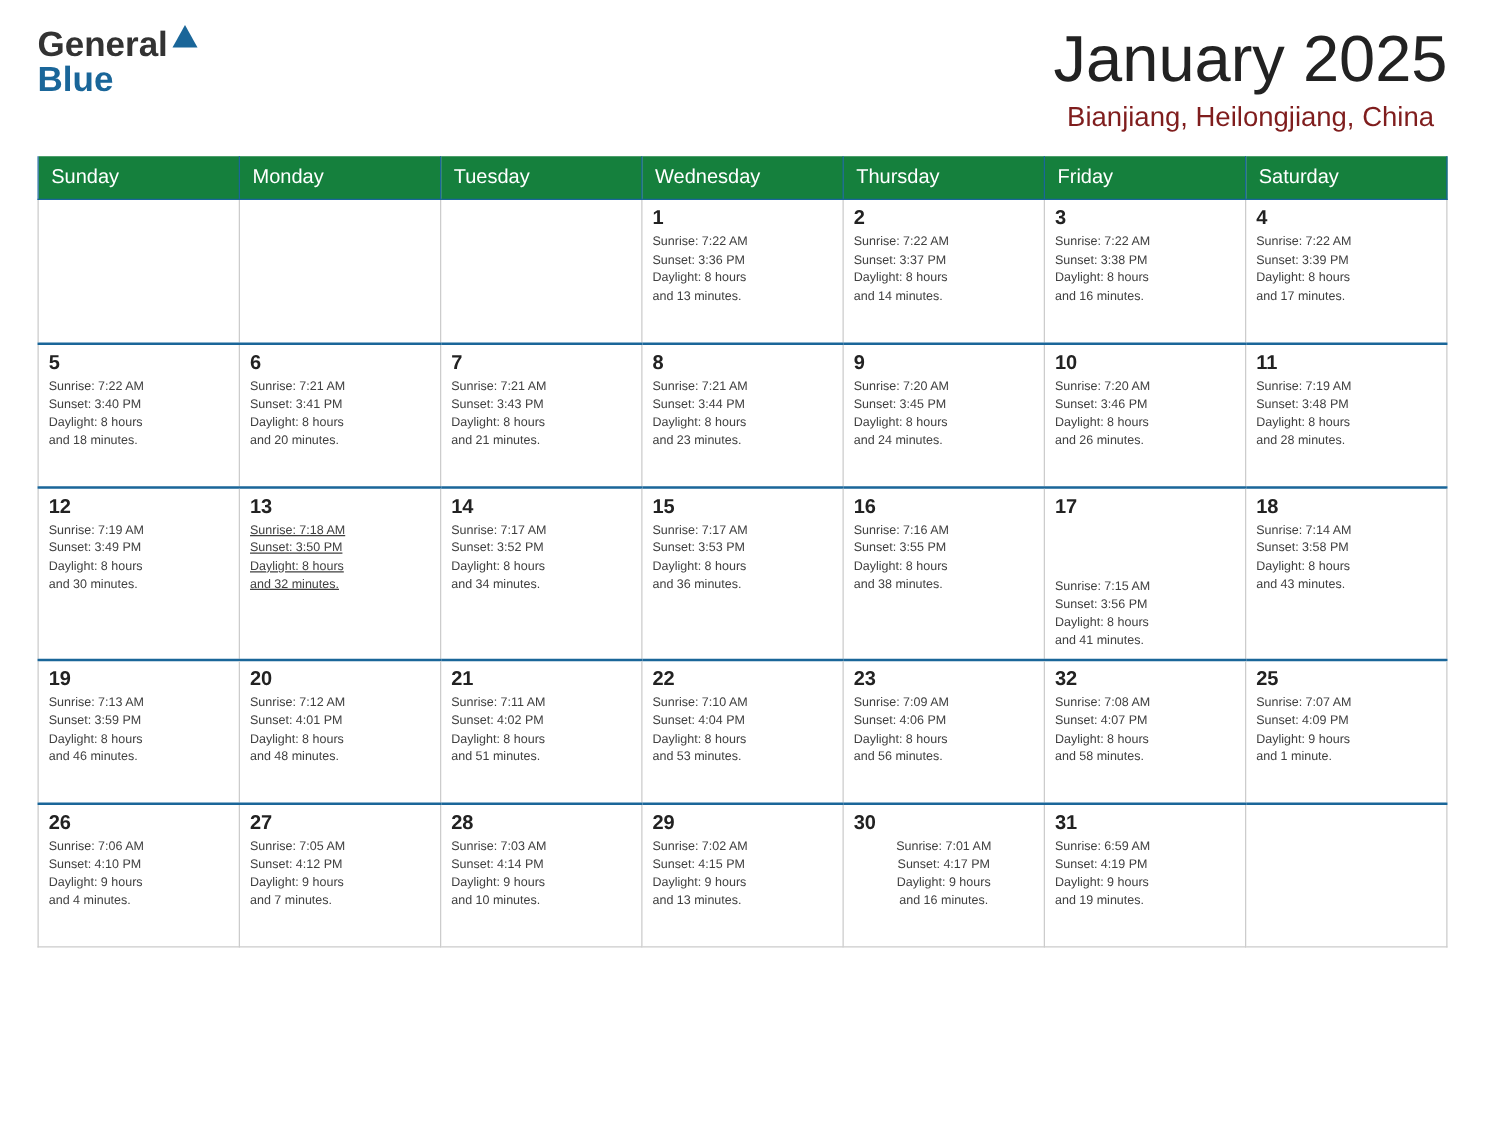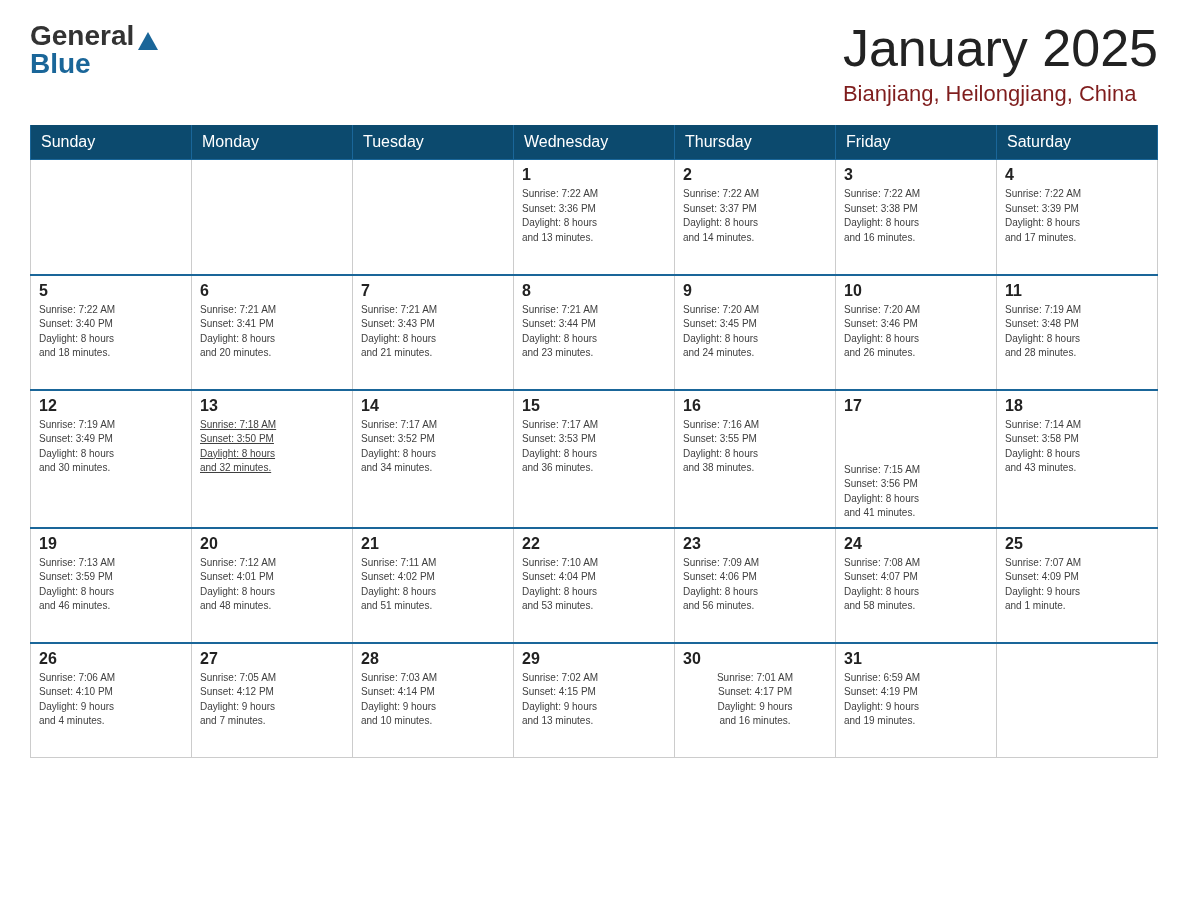--- a/index.html
+++ b/index.html
@@ -19,59 +19,59 @@
     .logo {
       display: flex;
       flex-direction: column;
       align-items: flex-start;
     }
     .logo-general {
       font-size: 28px;
       font-weight: bold;
       color: #333;
       display: flex;
-      align-items: flex-end;
+      align-items: flex-start;
     }
     .logo-triangle {
       display: inline-block;
       width: 0;
       height: 0;
       border-left: 10px solid transparent;
       border-right: 10px solid transparent;
       border-bottom: 18px solid #1a6699;
       margin-left: 4px;
       margin-bottom: 2px;
     }
     .logo-blue {
       font-size: 28px;
       font-weight: bold;
       color: #1a6699;
       margin-top: -4px;
     }
     .title-block {
-      text-align: left;
+      text-align: center;
       margin-left: 28px;
     }
     .month-title {
       font-size: 52px;
       font-weight: normal;
       color: #222;
       line-height: 1.1;
     }
     .location-title {
       font-size: 22px;
       color: #7f1d1d;
       margin-top: 4px;
     }
     .calendar {
       width: 100%;
       border-collapse: collapse;
     }
     .calendar th {
-      background-color: #0c4a6e;
+      background-color: #15803d;
       color: #fff;
       padding: 8px 10px;
       font-size: 16px;
       font-weight: normal;
       text-align: left;
       border: 1px solid #1a6699;
     }
     .calendar td {
       vertical-align: top;
       border: 1px solid #ccc;
@@ -300,21 +300,21 @@
 and 53 minutes.</div>
         </td>
         <td>
           <span class="day-number">23</span>
           <div class="day-info" style="white-space: pre-line;">Sunrise: 7:09 AM
 Sunset: 4:06 PM
 Daylight: 8 hours
 and 56 minutes.</div>
         </td>
         <td>
-          <span class="day-number">24</span>
+          <span class="day-number">32</span>
           <div class="day-info" style="white-space: pre-line;">Sunrise: 7:08 AM
 Sunset: 4:07 PM
 Daylight: 8 hours
 and 58 minutes.</div>
         </td>
         <td>
           <span class="day-number">25</span>
           <div class="day-info" style="white-space: pre-line;">Sunrise: 7:07 AM
 Sunset: 4:09 PM
 Daylight: 9 hours

